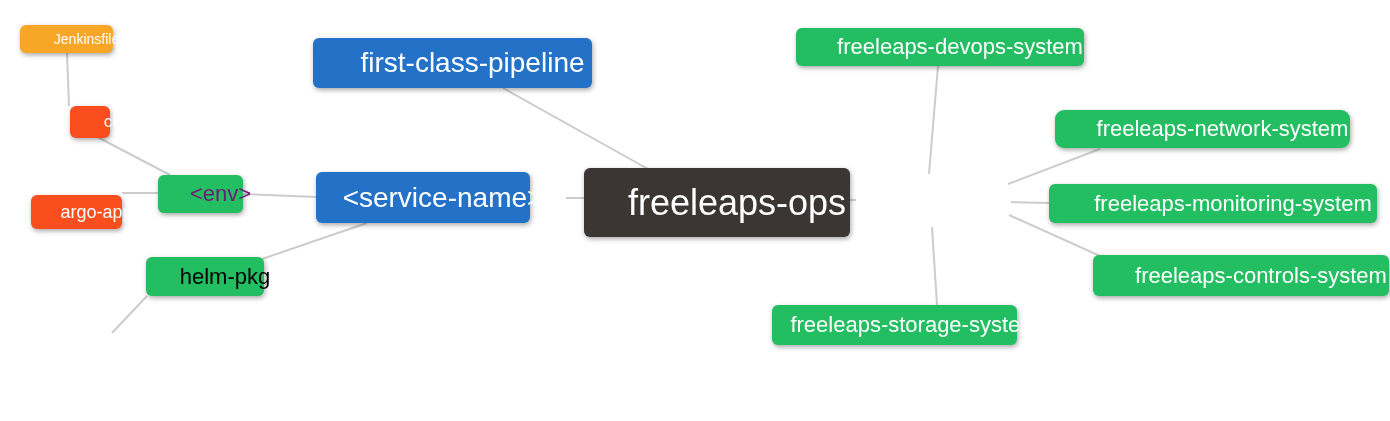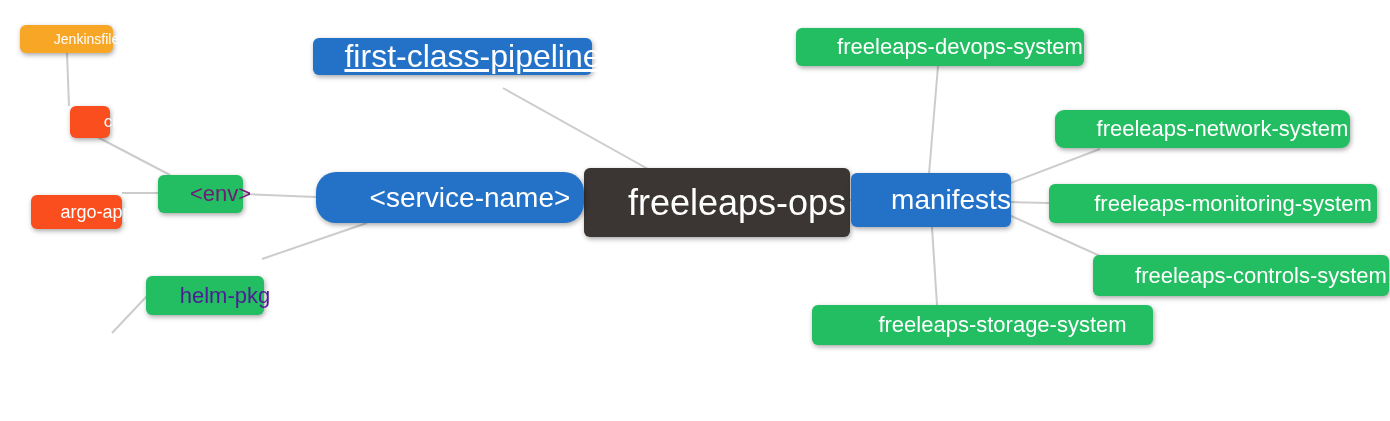--- a/index.html
+++ b/index.html
@@ -27,30 +27,30 @@
     color: #ffffff;
     border-radius: 6px;
     box-shadow: 1px 2px 5px rgba(0,0,0,0.35);
     white-space: nowrap;
     cursor: pointer;
     box-sizing: border-box;
     padding-left: 40px;
   }
   
   #n-root       { left: 584px;  top: 168px; width: 266px; height: 69px; font-size: 36px; }
-  #n-pipeline   { left: 313px;  top: 38px;  width: 279px; height: 37px; font-size: 32px; text-decoration: underline; }
-  #n-service    { left: 316px;  top: 172px; width: 268px; height: 51px; font-size: 28px; border-radius: 20px; }
+  #n-pipeline   { left: 313px;  top: 38px;  width: 279px; height: 50px; font-size: 28px; }
+  #n-service    { left: 316px;  top: 172px; width: 214px; height: 51px; font-size: 28px; }
   #n-manifests  { left: 851px;  top: 173px; width: 160px; height: 54px; font-size: 28px; }
   #n-env        { left: 158px;  top: 175px; width: 85px;  height: 38px; font-size: 22px; }
   #n-helm       { left: 146px;  top: 257px; width: 118px; height: 39px; font-size: 22px; }
   #n-devops     { left: 796px;  top: 28px;  width: 288px; height: 38px; font-size: 22px; }
   #n-network    { left: 1055px; top: 110px; width: 295px; height: 38px; font-size: 22px; }
   #n-monitoring { left: 1049px; top: 184px; width: 328px; height: 39px; font-size: 22px; }
   #n-controls   { left: 1061px; top: 255px; width: 296px; height: 41px; font-size: 22px; }
-  #n-storage    { left: 812px;  top: 305px; width: 341px; height: 40px; font-size: 22px; }
+  #n-storage    { left: 772px;  top: 305px; width: 245px; height: 40px; font-size: 22px; }
   #n-ci         { left: 70px;   top: 106px; width: 32px;  height: 32px; font-size: 17px; }
   #n-argo       { left: 31px;   top: 176px; width: 91px;  height: 34px; font-size: 18px; margin-top: 19px; }
   #n-values     { left: 7px;    top: 333px; width: 170px; height: 32px; font-size: 17px; }
   #n-jenkins    { left: 20px;   top: 25px;  width: 93px;  height: 28px; font-size: 14px; }
 </style>
 </head>
 <body>
 
 <div class="canvas">
 
@@ -67,23 +67,22 @@
     <line x1="938" y1="66" x2="929" y2="174" stroke="#CCCCCC"></line>
     <line x1="1008" y1="184" x2="1100" y2="149" stroke="#CCCCCC"></line>
     <line x1="1011" y1="202" x2="1049" y2="203" stroke="#CCCCCC"></line>
     <line x1="1009" y1="215" x2="1100" y2="256" stroke="#CCCCCC"></line>
     <line x1="932" y1="227" x2="937" y2="305" stroke="#CCCCCC"></line>
   </svg>
 
   <div class="node" id="n-root" style="background: rgb(59, 54, 51); color: rgb(255, 255, 255);">freeleaps-ops</div>
   <div class="node" id="n-pipeline" style="background: rgb(36, 114, 200); color: rgb(255, 255, 255);">first-class-pipeline</div>
   <div class="node" id="n-service" style="background: rgb(36, 114, 200); color: rgb(255, 255, 255);">&lt;service-name&gt;</div>
-  <div class="node" id="n-manifests" style="background: rgb(36, 114, 200); color: rgb(255, 255, 255);">manifests</div>
   <div class="node" id="n-env" style="background: rgb(35, 190, 98); color: #701a75;">&lt;env&gt;</div>
-  <div class="node" id="n-helm" style="background: rgb(35, 190, 98); color: #4c1d95; margin-top: 19px;">helm-pkg</div>
+  <div class="node" id="n-helm" style="background: rgb(35, 190, 98); color: #000000;">helm-pkg</div>
   <div class="node" id="n-devops" style="background: rgb(35, 190, 98); color: rgb(255, 255, 255);">freeleaps-devops-system</div>
   <div class="node" id="n-network" style="background: rgb(35, 190, 98); color: rgb(255, 255, 255); border-radius: 9px;">freeleaps-network-system</div>
   <div class="node" id="n-monitoring" style="background: rgb(35, 190, 98); color: rgb(255, 255, 255);">freeleaps-monitoring-system</div>
   <div class="node" id="n-controls" style="background: rgb(35, 190, 98); color: rgb(255, 255, 255); margin-left: 32px;">freeleaps-controls-system</div>
   <div class="node" id="n-storage" style="background: rgb(35, 190, 98); color: rgb(255, 255, 255);">freeleaps-storage-system</div>
   <div class="node" id="n-ci" style="background: rgb(250, 78, 30); color: rgb(255, 255, 255);">ci</div>
   <div class="node" id="n-argo" style="background: rgb(250, 78, 30); color: rgb(255, 255, 255);">argo-app</div>
   <div class="node" id="n-jenkins" style="background: rgb(248, 166, 38); color: rgb(255, 255, 255);">Jenkinsfile</div>
 
 </div>

